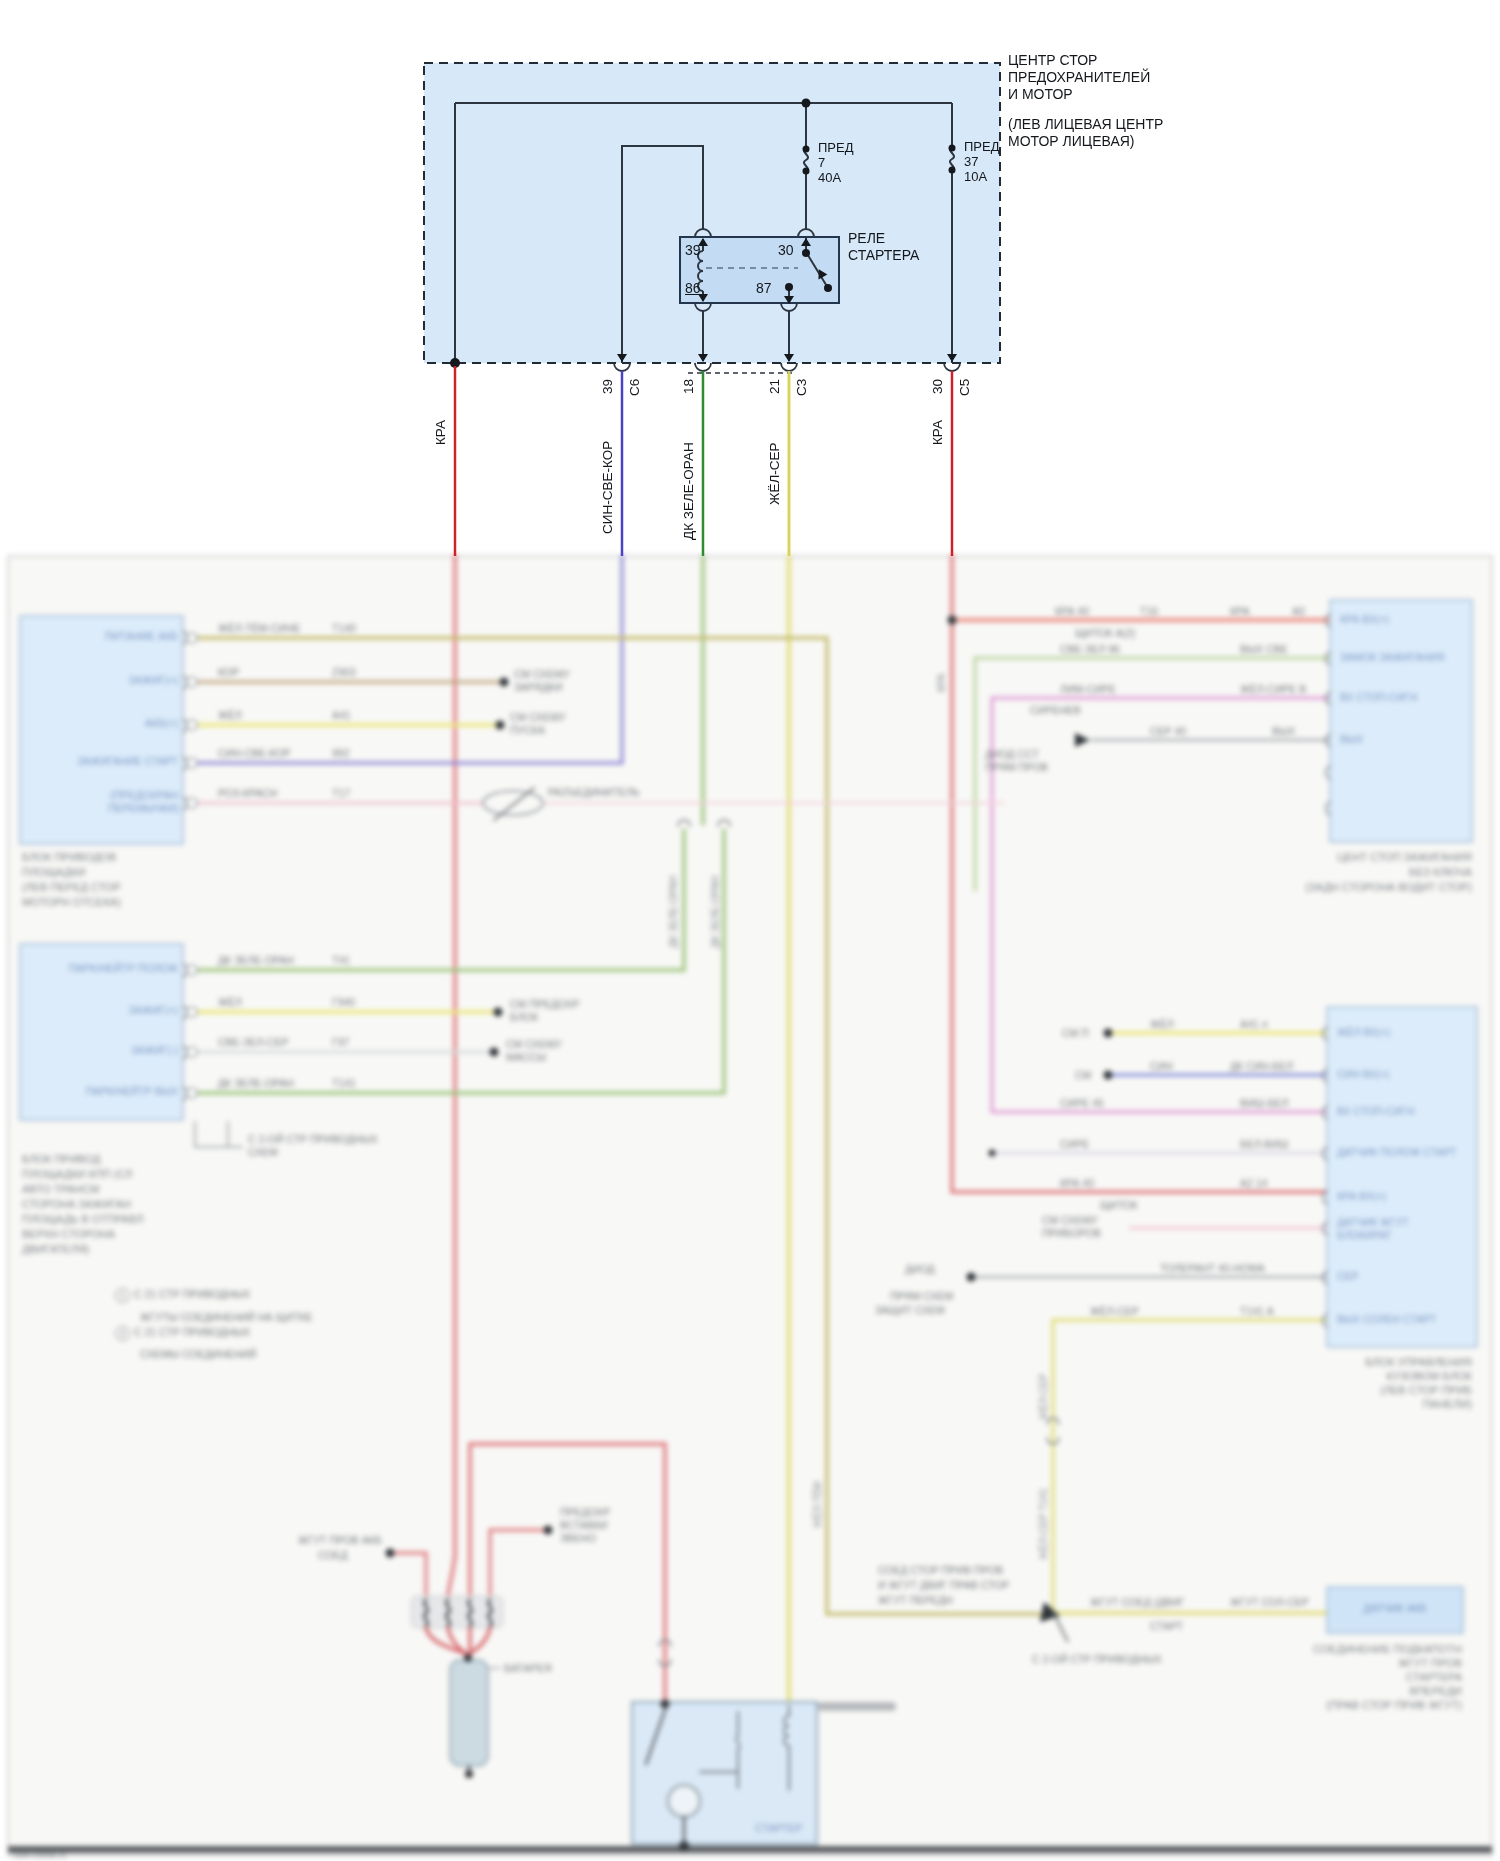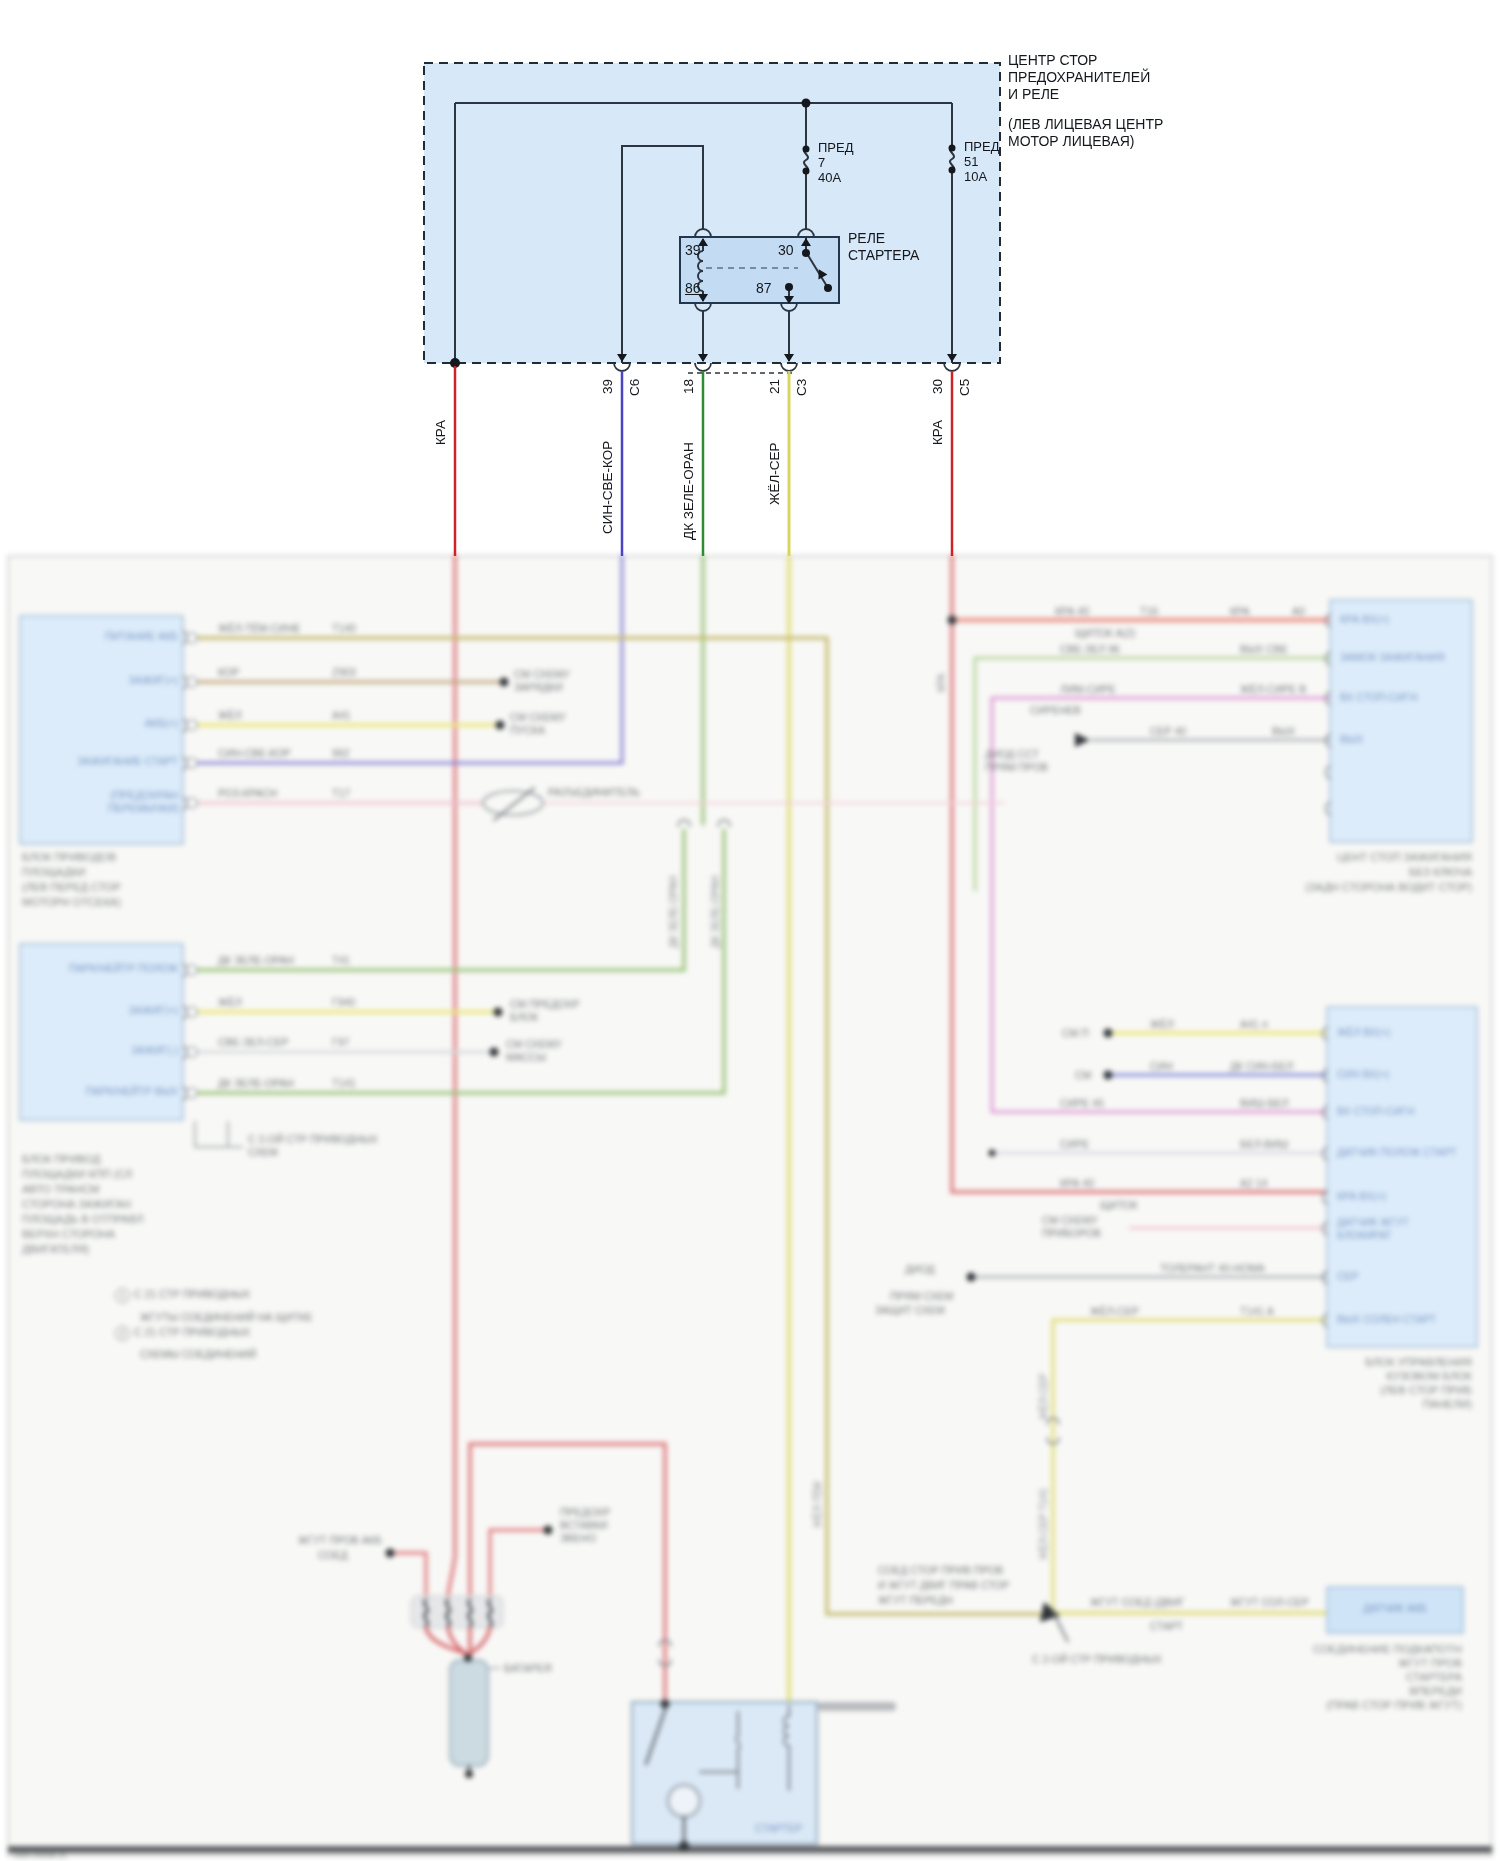--- a/index.html
+++ b/index.html
@@ -374,24 +374,24 @@
       <polygon points="947,354 957,354 952,362"></polygon>
     </g>
 
     <path d="M455 366 V556" stroke="#cf2128" stroke-width="2.5" fill="none"></path>
     <path d="M622 371 V556" stroke="#4a43c4" stroke-width="2.5" fill="none"></path>
     <path d="M703 371 V556" stroke="#2f8b33" stroke-width="2.5" fill="none"></path>
     <path d="M789 371 V556" stroke="#d9d45e" stroke-width="3" fill="none"></path>
     <path d="M952 371 V556" stroke="#cf2128" stroke-width="2.5" fill="none"></path>
   </svg>
 
-  <div class="abs t14" style="left:1008px;top:52px;"><span style="display:block">ЦЕНТР СТОР</span><span style="display:block">ПРЕДОХРАНИТЕЛЕЙ</span><span style="display:block">И РЕЛЕ</span></div>
+  <div class="abs t14" style="left:1008px;top:52px;"><span style="display:block">ЦЕНТР СТОР</span><span style="display:block">ПРЕДОХРАНИТЕЛЕЙ</span><span style="display:block">И МОТОР</span></div>
   <div class="abs t14" style="left:1008px;top:116px;"><span style="display:block">(ЛЕВ ЛИЦЕВАЯ ЦЕНТР</span><span style="display:block">МОТОР ЛИЦЕВАЯ)</span></div>
   <div class="abs t13" style="left:818px;top:140px;"><span style="display:block">ПРЕД</span><span style="display:block">7</span><span style="display:block">40А</span></div>
-  <div class="abs t13" style="left:964px;top:139px;"><span style="display:block">ПРЕД</span><span style="display:block">51</span><span style="display:block">10А</span></div>
+  <div class="abs t13" style="left:964px;top:139px;"><span style="display:block">ПРЕД</span><span style="display:block">37</span><span style="display:block">10А</span></div>
   <div class="abs t14" style="left:848px;top:230px;"><span style="display:block">РЕЛЕ</span><span style="display:block">СТАРТЕРА</span></div>
   <div class="abs pin" style="left:685px;top:242px;">39</div>
   <div class="abs pin" style="left:685px;top:280px;text-decoration:underline;">86</div>
   <div class="abs pin" style="left:778px;top:242px;">30</div>
   <div class="abs pin" style="left:756px;top:280px;">87</div>
 
   <div class="rot" style="left:600px;top:394px;">39</div>
   <div class="rot" style="left:627px;top:396px;">C6</div>
   <div class="rot" style="left:681px;top:394px;">18</div>
   <div class="rot" style="left:767px;top:394px;">21</div>

